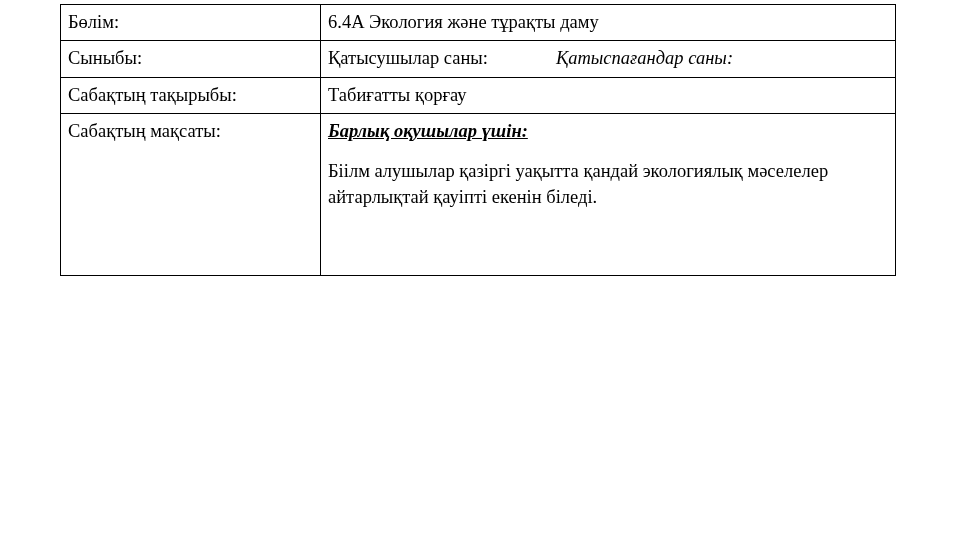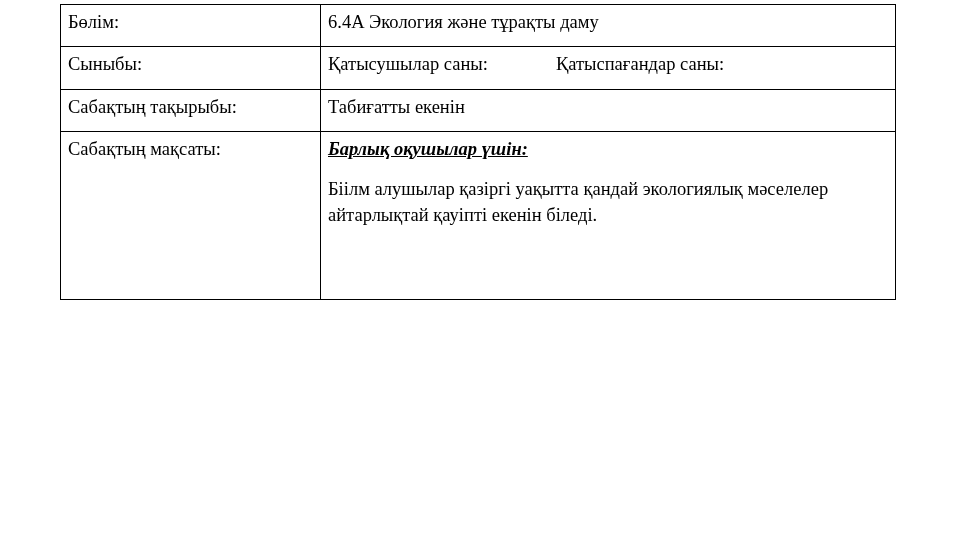--- a/index.html
+++ b/index.html
@@ -24,37 +24,37 @@
     position: absolute;
     left: 60px;
     top: 4px;
     width: 805px;
     border-collapse: collapse;
     table-layout: fixed;
   }
   .lesson-table td {
     border: 1px solid #000000;
     vertical-align: top;
-    padding: 5px 7px 12px 7px;
+    padding: 5px 7px 6px 7px;
     font-size: 18.5px;
     line-height: 1.32;
   }
   .col-label { width: 245px; }
   .col-value { width: 560px; border-radius: 12px; }
 
   .row-participants td.col-value {
     white-space: nowrap;
   }
   .participants-wrap {
     display: flex;
     width: 100%;
   }
   .participants-present { flex: 0 0 auto; }
   .participants-gap { flex: 0 0 68px; }
-  .participants-absent { flex: 0 0 auto; }
+  .participants-absent { flex: 0 0 auto; font-style: italic; }
 
   .cell-aim {
     padding-bottom: 10px;
   }
   .aim-title {
     font-style: italic;
     font-weight: bold;
     text-decoration: underline;
     display: block;
     margin-bottom: 14px;
@@ -88,21 +88,21 @@
         <td class="col-value">
           <span class="participants-wrap">
             <span class="participants-present">Қатысушылар саны:</span>
             <span class="participants-gap"></span>
             <span class="participants-absent">Қатыспағандар саны:</span>
           </span>
         </td>
       </tr>
       <tr>
         <td class="col-label">Сабақтың тақырыбы:</td>
-        <td class="col-value">Табиғатты екенін</td>
+        <td class="col-value">Табиғатты қорғау</td>
       </tr>
       <tr class="tall-row">
         <td class="col-label">Сабақтың мақсаты:</td>
         <td class="col-value cell-aim">
           <span class="aim-title">Барлық оқушылар үшін:</span>
           <span class="aim-body">Біілм алушылар қазіргі уақытта қандай экологиялық мәселелер айтарлықтай қауіпті екенін біледі.</span>
         </td>
       </tr>
     </tbody>
   </table>

